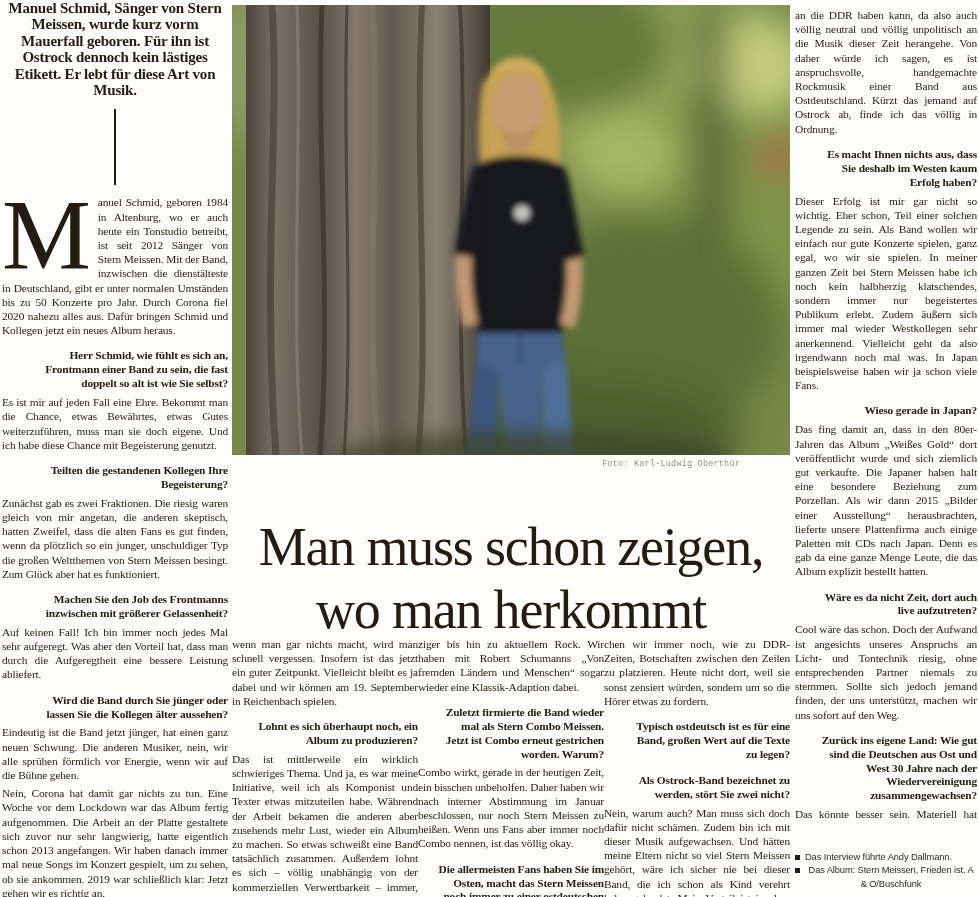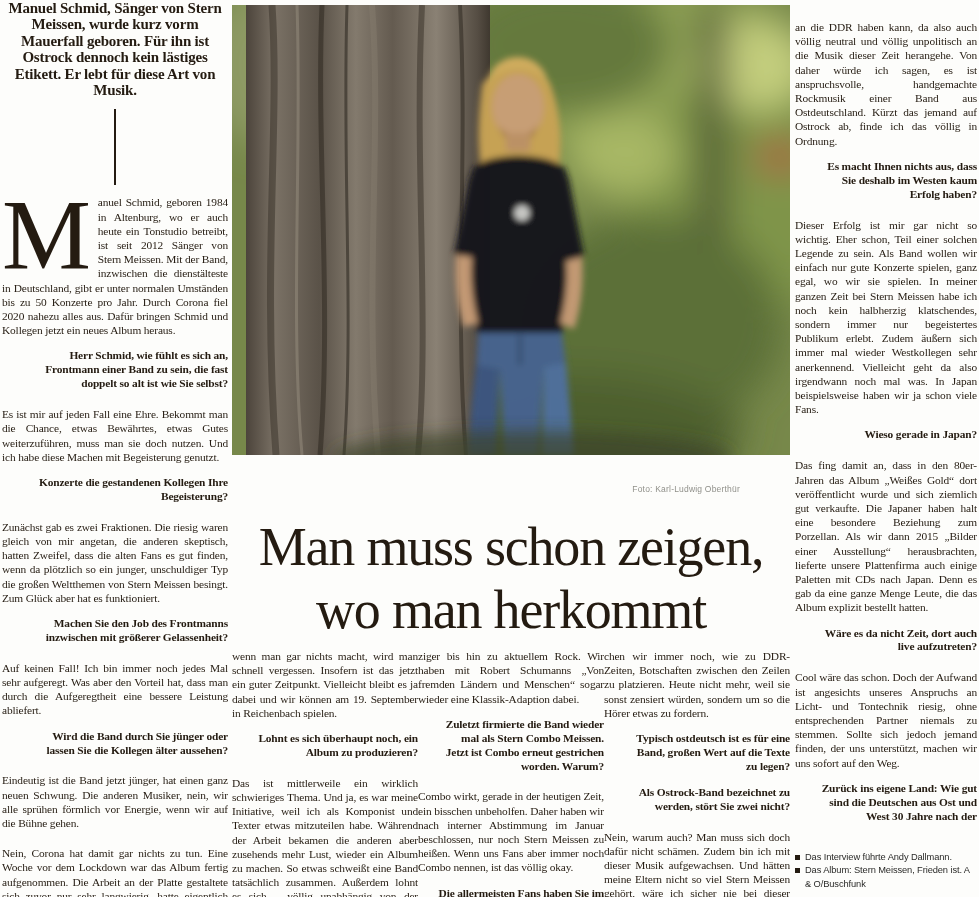--- a/index.html
+++ b/index.html
@@ -6,41 +6,41 @@
   body{
     width:979px;height:897px;position:relative;overflow:hidden;
     background:#fdfdfb;color:#241b11;
     font-family:"Liberation Serif","DejaVu Serif",serif;
   }
   
   .textcol p{margin:0;font-size:11.4px;line-height:14.2px;letter-spacing:-0.15px;
     text-align:justify;}
   .textcol p.q{font-weight:bold;text-align:right;padding-left:20px;margin-top:12px;
     line-height:13.9px;}
-  .textcol p.a{margin-top:16px;}
+  .textcol p.a{margin-top:4px;}
   .textcol p.lead{margin-top:0;}
   .dropcap{
     float:left;font-size:100px;line-height:76px;padding:2px 7px 0 0;
     color:#241b11;font-weight:normal;
   }
   
   .col1{position:absolute;left:2px;top:0;width:226px;height:897px;overflow:hidden;
     padding-top:0;box-sizing:border-box;}
   .kicker{
     font-weight:bold;font-size:15px;line-height:16.4px;text-align:center;
     padding:0 4px;letter-spacing:-0.2px;
   }
   .kicker-divider{width:1.5px;height:76px;background:#241b11;margin:11px auto 10px auto;}
   
   .photo{position:absolute;left:232px;top:5px;width:558px;height:450px;overflow:hidden;
     background:#6a7a4a;}
   .photo svg{display:block;}
   .credit{
-    position:absolute;left:232px;top:484px;width:508px;text-align:right;
-    font-family:Liberation Sans, sans-serif;font-size:8.5px;color:#90908a;
+    position:absolute;left:232px;top:459px;width:508px;text-align:right;
+    font-family:Liberation Mono, monospace;font-size:8.5px;color:#90908a;
     letter-spacing:0.2px;
   }
   
   .headline{
     position:absolute;left:232px;top:480px;width:558px;text-align:center;
     font-size:54px;line-height:63px;color:#241b11;letter-spacing:-1.2px;
     font-weight:normal;
   }
   .headline span{display:block;}
   
@@ -51,39 +51,39 @@
   .midcols .textcol{flex:1;overflow:hidden;}
   
   .col5{
     position:absolute;left:795px;top:4px;width:182px;height:891px;
     display:flex;flex-direction:column;
   }
   .col5 .textcol{flex:1;overflow:hidden;}
   .footnotes{
     margin:26px 0 4px 0;padding:0;list-style:none;
     font-family:"Liberation Sans",sans-serif;font-size:9.3px;line-height:13.5px;
-    color:#2a2a28;letter-spacing:-0.1px;
+    color:#2a2a28;letter-spacing:-0.1px;text-align:center;
   }
   .footnotes li{display:flex;align-items:flex-start;}
   .bullet-icon{
     display:inline-block;width:5px;height:5px;background:#241b11;
     margin:4px 5px 0 0;flex:0 0 auto;
   }
 </style>
 </head>
 <body>
 
 <div class="col1">
   <div class="kicker">Manuel Schmid, Sänger von Stern Meissen, wurde kurz vorm Mauerfall geboren. Für ihn ist Ostrock dennoch kein lästiges Etikett. Er lebt für diese Art von Musik.</div>
   <div class="kicker-divider"></div>
   <div class="textcol">
       <p class="lead"><span class="dropcap">M</span>anuel Schmid, geboren 1984 in Altenburg, wo er auch heute ein Tonstudio betreibt, ist seit 2012 Sänger von Stern Meissen. Mit der Band, inzwischen die dienstälteste in Deutschland, gibt er unter normalen Umständen bis zu 50 Konzerte pro Jahr. Durch Corona fiel 2020 nahezu alles aus. Dafür bringen Schmid und Kollegen jetzt ein neues Album heraus.</p>
       <p class="q">Herr Schmid, wie fühlt es sich an, Frontmann einer Band zu sein, die fast doppelt so alt ist wie Sie selbst?</p>
-      <p class="a">Es ist mir auf jeden Fall eine Ehre. Bekommt man die Chance, etwas Bewährtes, etwas Gutes weiterzuführen, muss man sie doch nutzen. Und ich habe diese Machen mit Begeisterung genutzt.</p>
-      <p class="q">Konzerte die gestandenen Kollegen Ihre Begeisterung?</p>
+      <p class="a">Es ist mir auf jeden Fall eine Ehre. Bekommt man die Chance, etwas Bewährtes, etwas Gutes weiterzuführen, muss man sie doch eigene. Und ich habe diese Chance mit Begeisterung genutzt.</p>
+      <p class="q">Teilten die gestandenen Kollegen Ihre Begeisterung?</p>
       <p class="a">Zunächst gab es zwei Fraktionen. Die riesig waren gleich von mir angetan, die anderen skeptisch, hatten Zweifel, dass die alten Fans es gut finden, wenn da plötzlich so ein junger, unschuldiger Typ die großen Weltthemen von Stern Meissen besingt. Zum Glück aber hat es funktioniert.</p>
       <p class="q">Machen Sie den Job des Frontmanns inzwischen mit größerer Gelassenheit?</p>
       <p class="a">Auf keinen Fall! Ich bin immer noch jedes Mal sehr aufgeregt. Was aber den Vorteil hat, dass man durch die Aufgeregtheit eine bessere Leistung abliefert.</p>
       <p class="q">Wird die Band durch Sie jünger oder lassen Sie die Kollegen älter aussehen?</p>
       <p class="a">Eindeutig ist die Band jetzt jünger, hat einen ganz neuen Schwung. Die anderen Musiker, nein, wir alle sprühen förmlich vor Energie, wenn wir auf die Bühne gehen.</p>
       <p class="a">Nein, Corona hat damit gar nichts zu tun. Eine Woche vor dem Lockdown war das Album fertig aufgenommen. Die Arbeit an der Platte gestaltete sich zuvor nur sehr langwierig, hatte eigentlich schon 2013 angefangen. Wir haben danach immer mal neue Songs im Konzert gespielt, um zu sehen, ob sie ankommen. 2019 war schließlich klar: Jetzt gehen wir es richtig an.</p>
     </div>
 </div>
 
 <div class="photo">
@@ -181,21 +181,21 @@
       <p class="q">Lohnt es sich überhaupt noch, ein Album zu produzieren?</p>
       <p class="a">Das ist mittlerweile ein wirklich schwieriges Thema. Und ja, es war meine Initiative, weil ich als Komponist und Texter etwas mitzuteilen habe. Während der Arbeit bekamen die anderen aber zusehends mehr Lust, wieder ein Album zu machen. So etwas schweißt eine Band tatsächlich zusammen. Außerdem lohnt es sich – völlig unabhängig von der kommerziellen Verwertbarkeit – immer, neue Musik zu machen.</p>
     </div>
   <div class="textcol">
       <p class="a">ziger bis hin zu aktuellem Rock. Wir haben mit Robert Schumanns „Von fremden Ländern und Menschen“ sogar wieder eine Klassik-Adaption dabei.</p>
       <p class="q">Zuletzt firmierte die Band wieder mal als Stern Combo Meissen. Jetzt ist Combo erneut gestrichen worden. Warum?</p>
       <p class="a">Combo wirkt, gerade in der heutigen Zeit, ein bisschen unbeholfen. Daher haben wir nach interner Abstimmung im Januar beschlossen, nur noch Stern Meissen zu heißen. Wenn uns Fans aber immer noch Combo nennen, ist das völlig okay.</p>
       <p class="q">Die allermeisten Fans haben Sie im Osten, macht das Stern Meissen noch immer zu einer ostdeutschen Band?</p>
     </div>
   <div class="textcol">
-      <p class="a">chen wir immer noch, wie zu DDR-Zeiten, Botschaften zwischen den Zeilen zu platzieren. Heute nicht mehr, weil sie sonst zensiert würden, sondern um so die Hörer etwas zu fordern.</p>
+      <p class="a">chen wir immer noch, wie zu DDR-Zeiten, Botschaften zwischen den Zeilen zu platzieren. Heute nicht dort, weil sie sonst zensiert würden, sondern um so die Hörer etwas zu fordern.</p>
       <p class="q">Typisch ostdeutsch ist es für eine Band, großen Wert auf die Texte zu legen?</p>
       <p class="q">Als Ostrock-Band bezeichnet zu werden, stört Sie zwei nicht?</p>
       <p class="a">Nein, warum auch? Man muss sich doch dafür nicht schämen. Zudem bin ich mit dieser Musik aufgewachsen. Und hätten meine Eltern nicht so viel Stern Meissen gehört, wäre ich sicher nie bei dieser Band, die ich schon als Kind verehrt habe, gelandet. Mein Vorteil ist ja, dass ich aufgrund meines Alters keine miesen Erinnerungen</p>
     </div>
 </div>
 
 <div class="col5">
   <div class="textcol">
       <p class="a">an die DDR haben kann, da also auch völlig neutral und völlig unpolitisch an die Musik dieser Zeit herangehe. Von daher würde ich sagen, es ist anspruchsvolle, handgemachte Rockmusik einer Band aus Ostdeutschland. Kürzt das jemand auf Ostrock ab, finde ich das völlig in Ordnung.</p>
       <p class="q">Es macht Ihnen nichts aus, dass Sie deshalb im Westen kaum Erfolg haben?</p>

